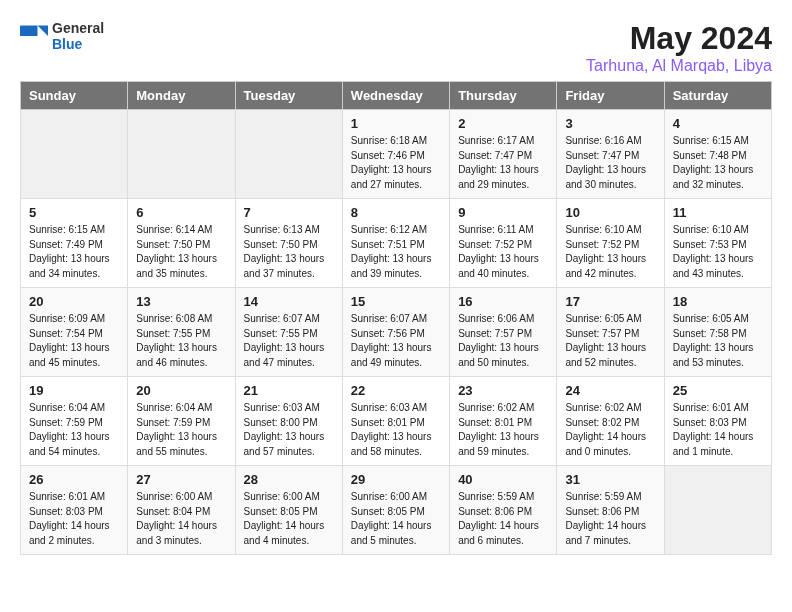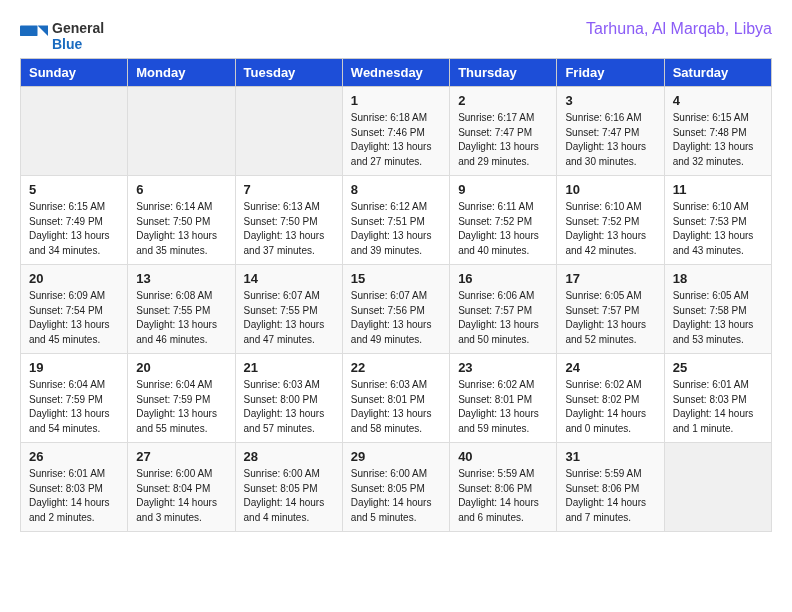--- a/index.html
+++ b/index.html
@@ -43,21 +43,21 @@
     }
     .location {
       font-size: 16px;
       color: #8b5cf6;
     }
     table {
       width: 100%;
       border-collapse: collapse;
     }
     thead tr {
-      background: #1d4ed8;
+      background: #737373;
       color: #fff;
       padding-left: 40px;
     }
     thead th {
       padding: 6px 8px;
       font-size: 13px;
       font-weight: bold;
       text-align: left;
       border: 1px solid #ccc;
     }
@@ -99,20 +99,21 @@
     <svg class="logo-icon" viewBox="0 0 32 32">
       <polygon points="20,4 32,4 32,16" fill="#1a6bbf"></polygon>
       <rect x="0" y="4" width="20" height="12" fill="#1a6bbf" rx="1"></rect>
     </svg>
     <div class="logo-text">
       <span class="logo-general">General</span>
       <span class="logo-blue">Blue</span>
     </div>
   </div>
   <div class="title-block">
+    <div class="month-year">May 2024</div>
     <div class="location">Tarhuna, Al Marqab, Libya</div>
   </div>
 </div>
 
 <table>
   <thead>
     <tr>
     <th>Sunday</th>
         <th>Monday</th>
         <th>Tuesday</th>

